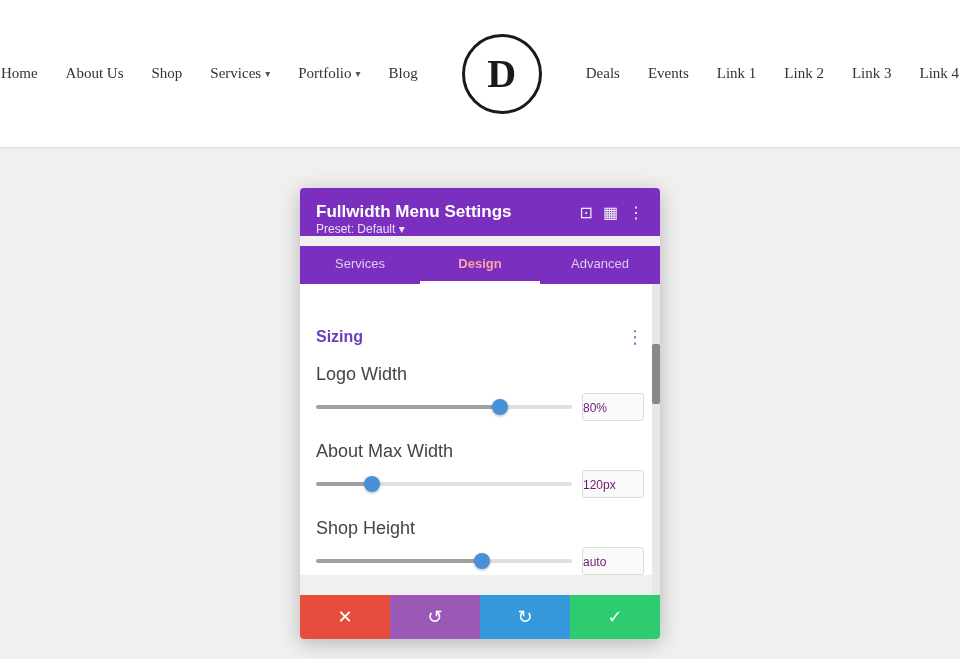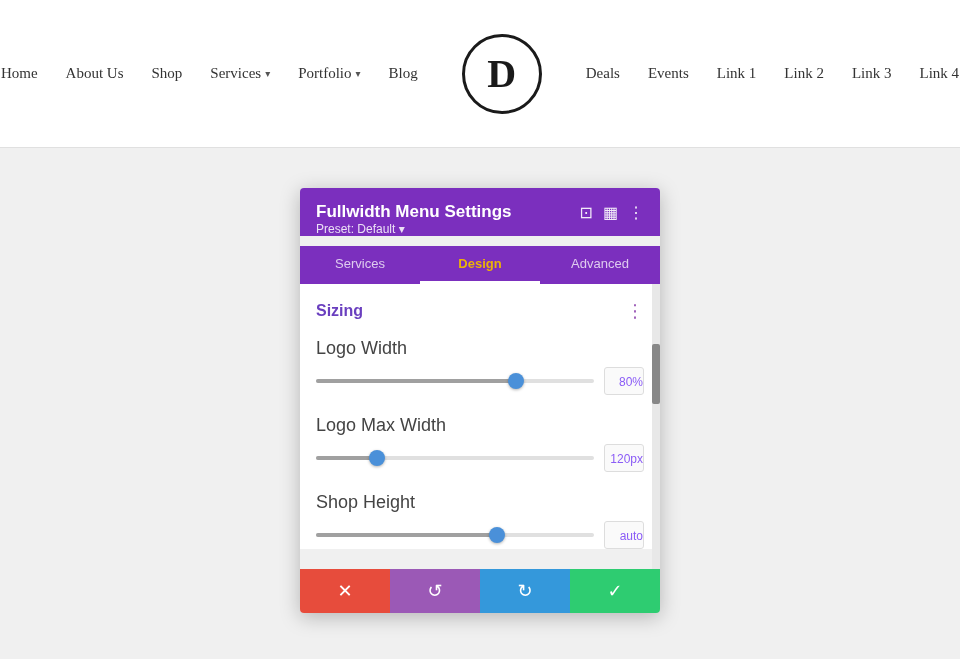--- a/index.html
+++ b/index.html
@@ -112,37 +112,38 @@
       flex: 1;
       text-align: center;
       padding: 10px 0;
       color: rgba(255,255,255,0.75);
       font-size: 13px;
       font-family: sans-serif;
       cursor: pointer;
       border-bottom: 3px solid transparent;
     }
     .panel-tab.active {
-      color: #eab308;
+      color: #fca5a5;
       border-bottom: 3px solid #fff;
       font-weight: 600;
     }
 
     
     .panel-body {
       background: #fff;
       padding: 16px 16px 0 16px;
       position: relative;
     }
 
     .section-header {
       display: flex;
       align-items: center;
       justify-content: space-between;
       margin-bottom: 16px;
+      margin-top: 26px;
     }
     .section-title {
       color: #6a3fbf;
       font-size: 16px;
       font-family: sans-serif;
       font-weight: 600;
     }
     .section-menu-icon {
       color: #9b59b6;
       font-size: 18px;
@@ -206,28 +207,28 @@
       height: 16px;
       background: #4a90d9;
       border-radius: 50%;
       position: absolute;
       top: 50%;
       transform: translate(-50%, -50%);
       cursor: pointer;
       box-shadow: 0 1px 3px rgba(0,0,0,0.3);
     }
     .setting-value {
-      width: 40px;
+      width: 62px;
       height: 28px;
       border: 1px solid #ddd;
       border-radius: 3px;
       font-size: 12px;
       font-family: sans-serif;
-      color: #8b5cf6;
-      text-align: right;
+      color: #701a75;
+      text-align: left;
       line-height: 28px;
       background: #fafafa;
       flex-shrink: 0;
     }
 
     
     .panel-footer {
       display: flex;
     }
     .footer-btn {
@@ -310,21 +311,21 @@
           <div class="setting-control">
             <div class="slider-track">
               <div class="slider-fill" style="width: 72%;"></div>
               <div class="slider-thumb" style="left: 72%;"></div>
             </div>
             <div class="setting-value">80%</div>
           </div>
         </div>
 
         <div class="setting-row">
-          <div class="setting-label">Logo Max Width</div>
+          <div class="setting-label">About Max Width</div>
           <div class="setting-control">
             <div class="slider-track">
               <div class="slider-fill" style="width: 22%;"></div>
               <div class="slider-thumb" style="left: 22%;"></div>
             </div>
             <div class="setting-value">120px</div>
           </div>
         </div>
 
         <div class="setting-row">

